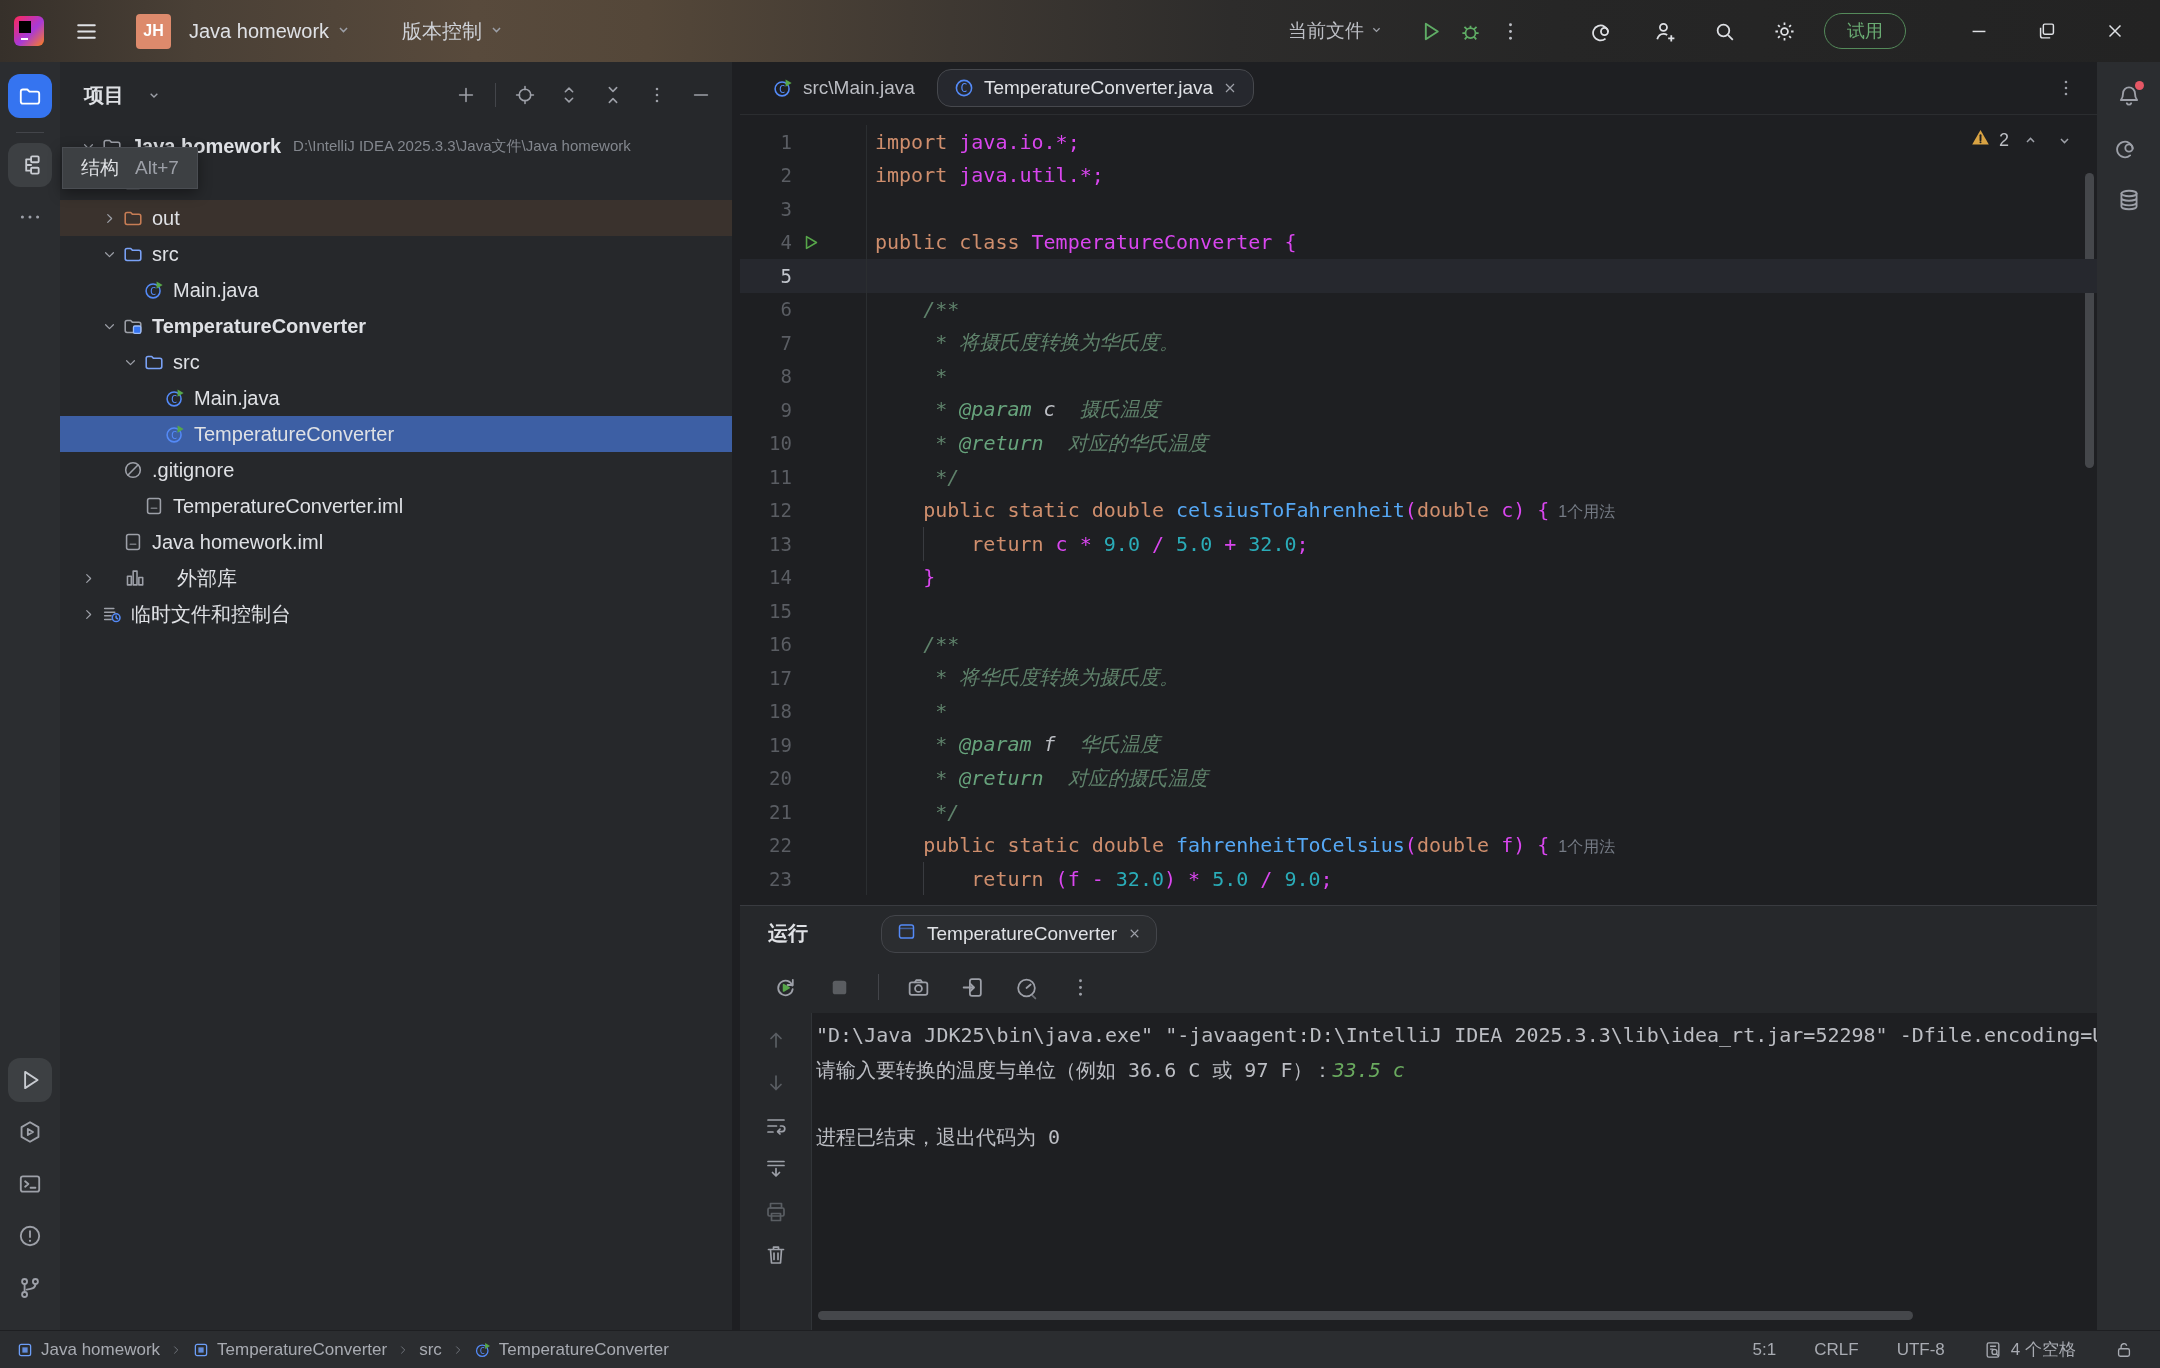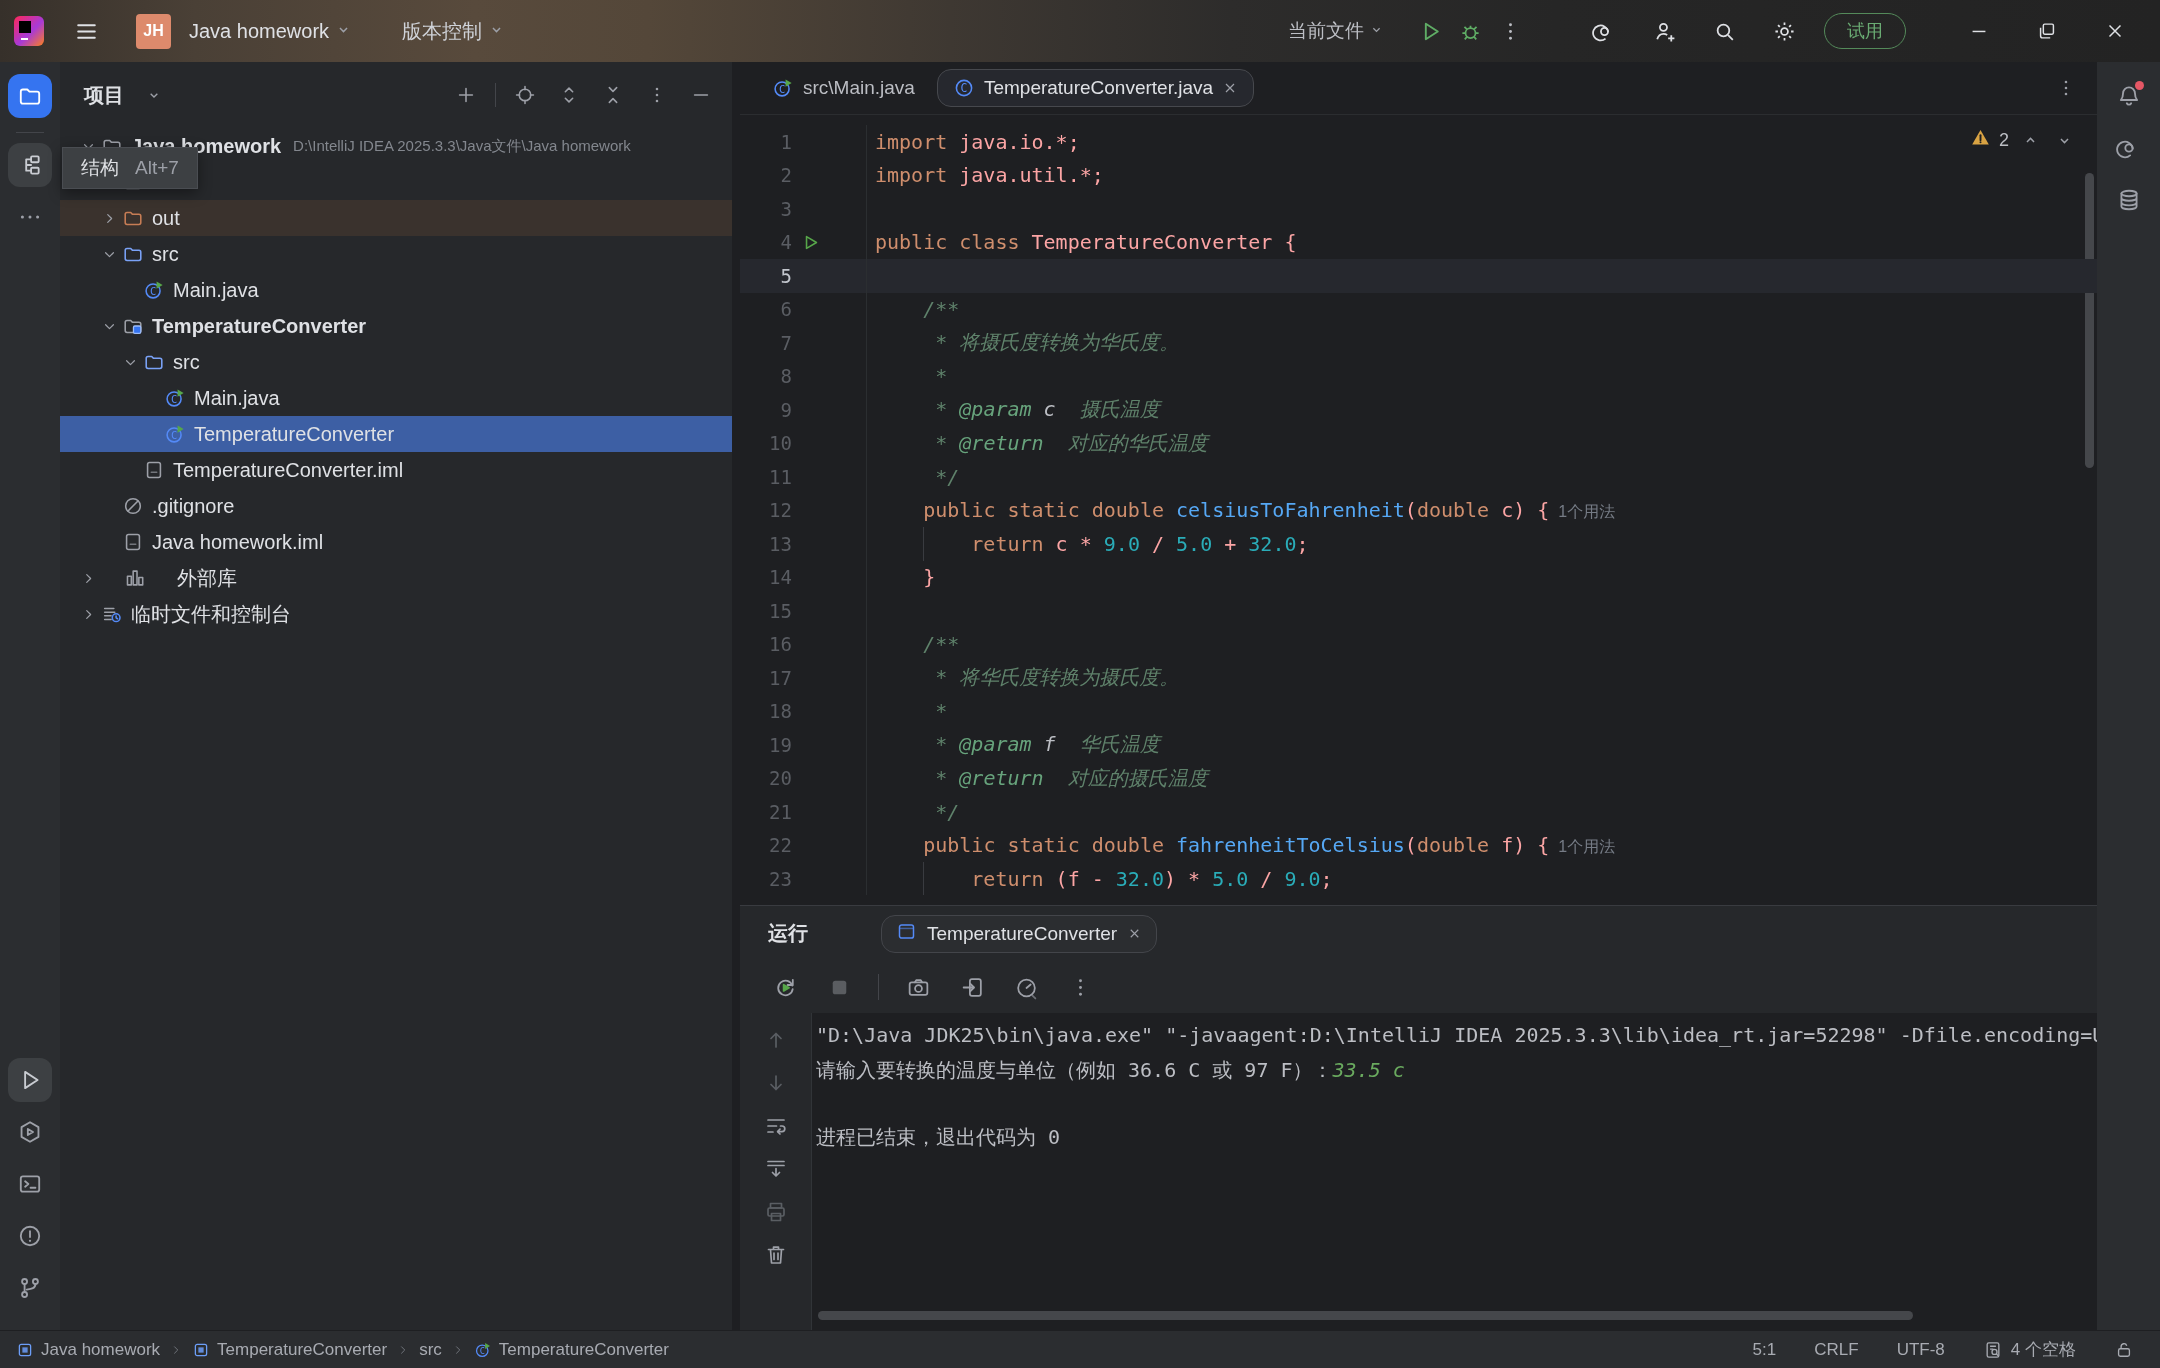--- a/index.html
+++ b/index.html
@@ -90,21 +90,21 @@
   .code-area { flex:1; position:relative; overflow:hidden;
     font-family:"DejaVu Sans Mono", monospace; font-size:20px; padding-top:10px; }
   .cline { height:33.5px; display:flex; align-items:center; position:relative; }
   .cline.current { background:#26282e; }
   .lnum { width:52px; flex:0 0 52px; text-align:right; color:#5a5d63; font-size:19px; }
   .cline.current .lnum { color:#c2c6cd; }
   .gslot { width:36px; flex:0 0 36px; display:flex; align-items:center; justify-content:center; }
   .gslot svg { width:19px; height:19px; }
   .gpad { width:39px; flex:0 0 39px; border-right:1px solid #2b2e31; align-self:stretch; }
   .ctext { white-space:pre; padding-left:8px; color:#bcbec4; }
-  .tk-kw { color:#cf8e6d; } .tk-pl { color:#fca5a5; } .tk-num { color:#2aacb8; }
+  .tk-kw { color:#cf8e6d; } .tk-pl { color:#d946ef; } .tk-num { color:#2aacb8; }
   .tk-mth { color:#56a8f5; } .tk-doc { color:#5f826b; font-style:italic; }
   .tk-tag { color:#67a37c; font-style:italic; } .tk-prm { color:#bcbec4; font-style:italic; }
   .tk-inlay { color:#757b85; font-family:"Liberation Sans",sans-serif; font-size:16px; font-style:normal; }
   .guide { position:absolute; left:183px; top:0; bottom:0; width:1px; background:#393b40; }
   .inspections { position:absolute; top:12px; right:20px; display:flex; align-items:center;
     gap:8px; font-family:"Liberation Sans",sans-serif; font-size:18px; color:#bcbec4; z-index:3; }
   .inspections .w-icon svg { width:21px; height:21px; }
   .inspections .chv { color:#9da0a8; display:flex; width:26px; justify-content:center; }
   .inspections .chv svg { width:17px; height:17px; }
   .vscroll { position:absolute; right:3px; top:58px; width:9px; height:295px; background:#45474b; border-radius:5px; }
@@ -450,39 +450,39 @@
             <span class="chev"></span>
             <span class="ticon">
               <svg viewBox="0 0 24 24" fill="none" stroke="currentColor" stroke-width="1.7" stroke-linecap="round" stroke-linejoin="round">
                 <circle cx="11" cy="13" r="7.6" stroke="#548af7"></circle>
                 <text x="11" y="17" text-anchor="middle" font-size="11.5" fill="#548af7" stroke="none" font-family="DejaVu Sans Mono,monospace">C</text>
                 <path d="M14.8 2.6l6.6 4-6.6 4z" fill="#57a64a" stroke="none"></path>
               </svg>
             </span>
             <span>TemperatureConverter</span>
           </div>
+          <div class="trow" style="padding-left: 37px;">
+            <span class="chev"></span>
+            <span class="ticon">
+              <svg viewBox="0 0 24 24" fill="none" stroke="#9da0a8" stroke-width="1.7" stroke-linecap="round" stroke-linejoin="round">
+                <circle cx="12" cy="12" r="8"></circle>
+                <path d="M6.6 17.4l10.8-10.8"></path>
+              </svg>
+            </span>
+            <span>.gitignore</span>
+          </div>
           <div class="trow" style="padding-left: 58px;">
             <span class="chev"></span>
             <span class="ticon">
               <svg viewBox="0 0 24 24" fill="none" stroke="#9da0a8" stroke-width="1.7" stroke-linecap="round" stroke-linejoin="round">
                 <rect x="5" y="3.8" width="14" height="16.4" rx="2.2"></rect>
                 <path d="M9 14.5h6" opacity=".65"></path>
               </svg>
             </span>
             <span>TemperatureConverter.iml</span>
-          </div>
-          <div class="trow" style="padding-left: 37px;">
-            <span class="chev"></span>
-            <span class="ticon">
-              <svg viewBox="0 0 24 24" fill="none" stroke="#9da0a8" stroke-width="1.7" stroke-linecap="round" stroke-linejoin="round">
-                <circle cx="12" cy="12" r="8"></circle>
-                <path d="M6.6 17.4l10.8-10.8"></path>
-              </svg>
-            </span>
-            <span>.gitignore</span>
           </div>
           <div class="trow" style="padding-left: 37px;">
             <span class="chev"></span>
             <span class="ticon">
               <svg viewBox="0 0 24 24" fill="none" stroke="#9da0a8" stroke-width="1.7" stroke-linecap="round" stroke-linejoin="round">
                 <rect x="5" y="3.8" width="14" height="16.4" rx="2.2"></rect>
                 <path d="M9 14.5h6" opacity=".65"></path>
               </svg>
             </span>
             <span>Java homework.iml</span>

